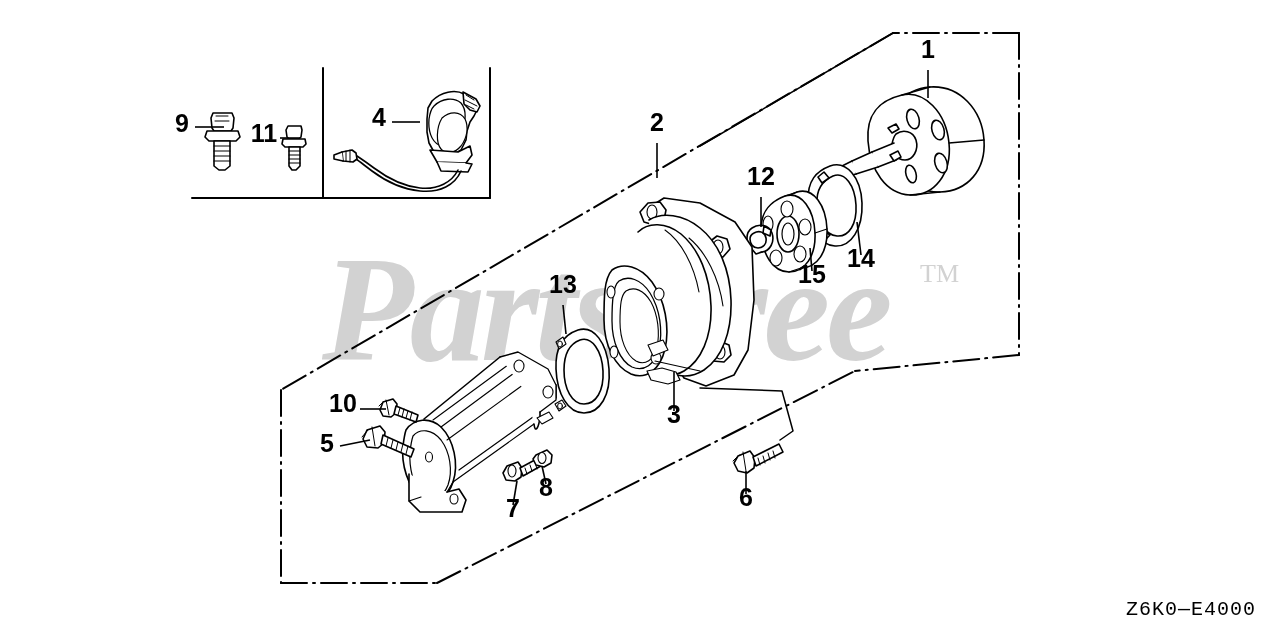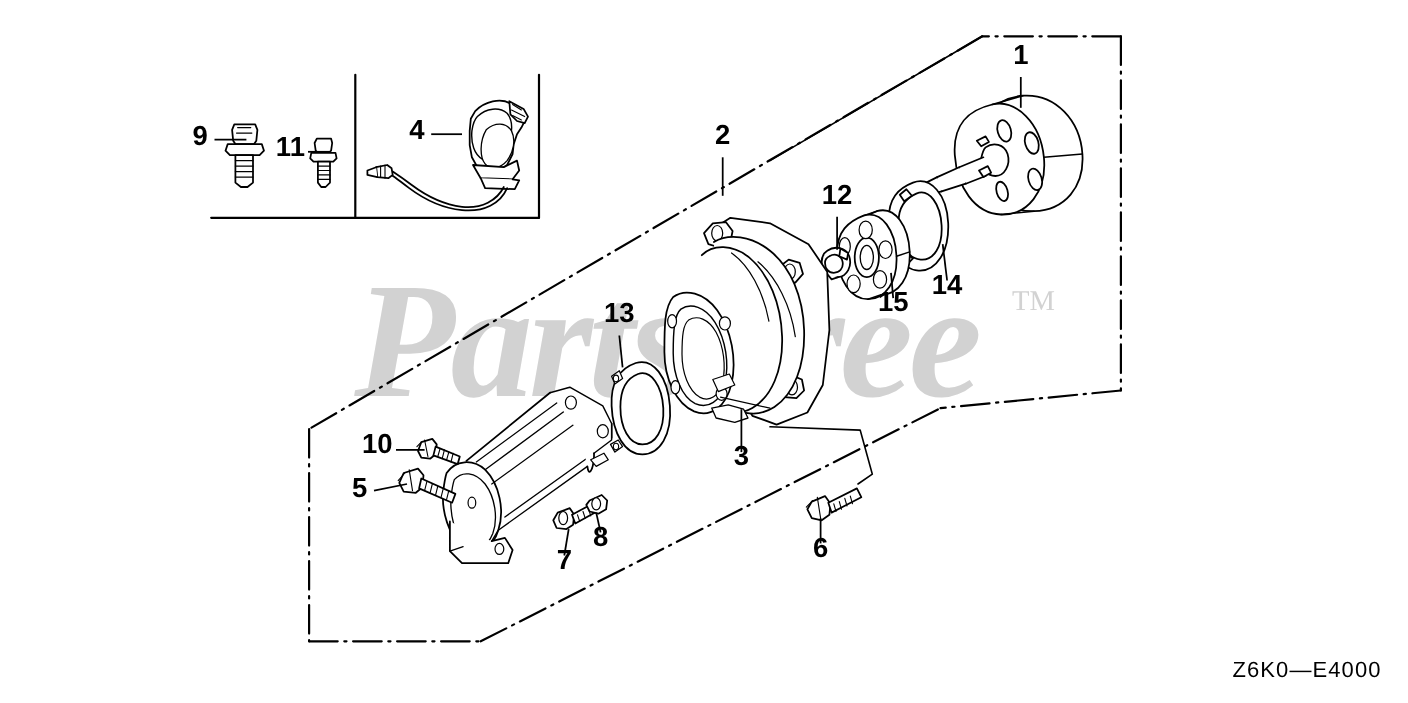--- a/index.html
+++ b/index.html
@@ -5,21 +5,21 @@
   html,body{margin:0;padding:0;background:#ffffff;}
   body{width:1280px;height:639px;overflow:hidden;
        font-family:"Liberation Sans",sans-serif;}
   #stage{position:relative;width:1280px;height:639px;background:#fff;}
   #diagram{position:absolute;left:0;top:0;width:1280px;height:639px;}
   .wm{position:absolute;left:0;top:0;width:1280px;height:639px;pointer-events:none;}
   .wm-text{font-family:"Liberation Serif",serif;font-weight:bold;font-style:italic;
            font-size:150px;letter-spacing:-4px;}
   .wm-tm{font-family:"Liberation Serif",serif;font-weight:normal;font-size:26px;}
   .pn{position:absolute;right:24px;bottom:18px;
-      font-family:Liberation Sans, sans-serif;font-size:20px;color:#000;
+      font-family:Liberation Mono, monospace;font-size:20px;color:#000;
       letter-spacing:1px;white-space:nowrap;}
   text.lbl{font-family:"Liberation Sans",sans-serif;font-weight:bold;
            font-size:25px;fill:#000;}
 </style>
 </head>
 <body>
 
 <div id="stage">
 
   <svg class="wm" viewBox="0 0 1280 639">

